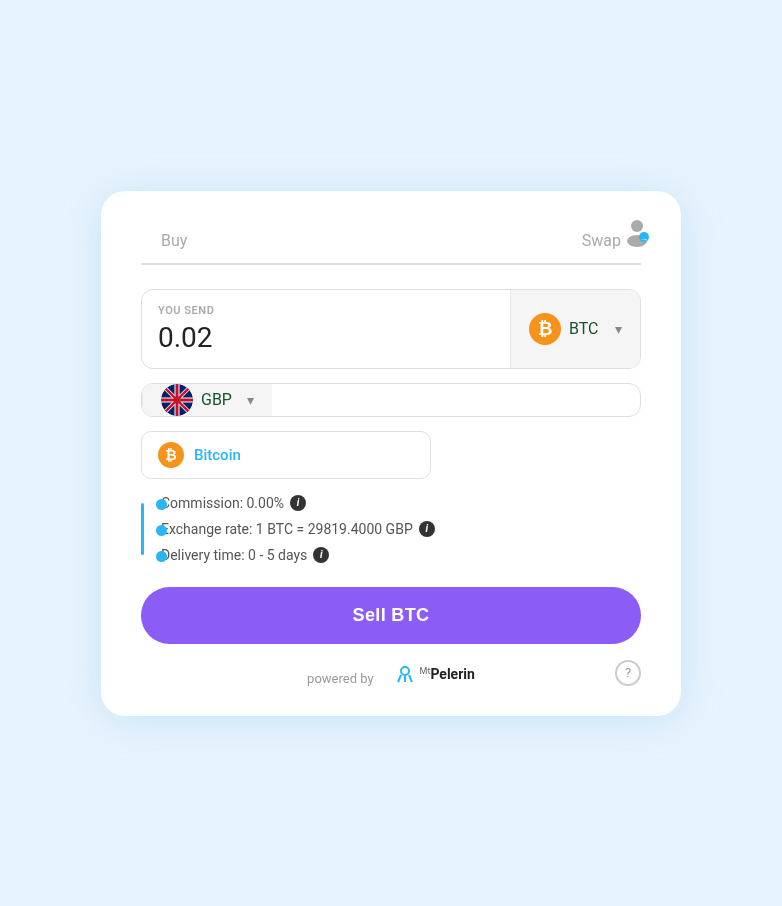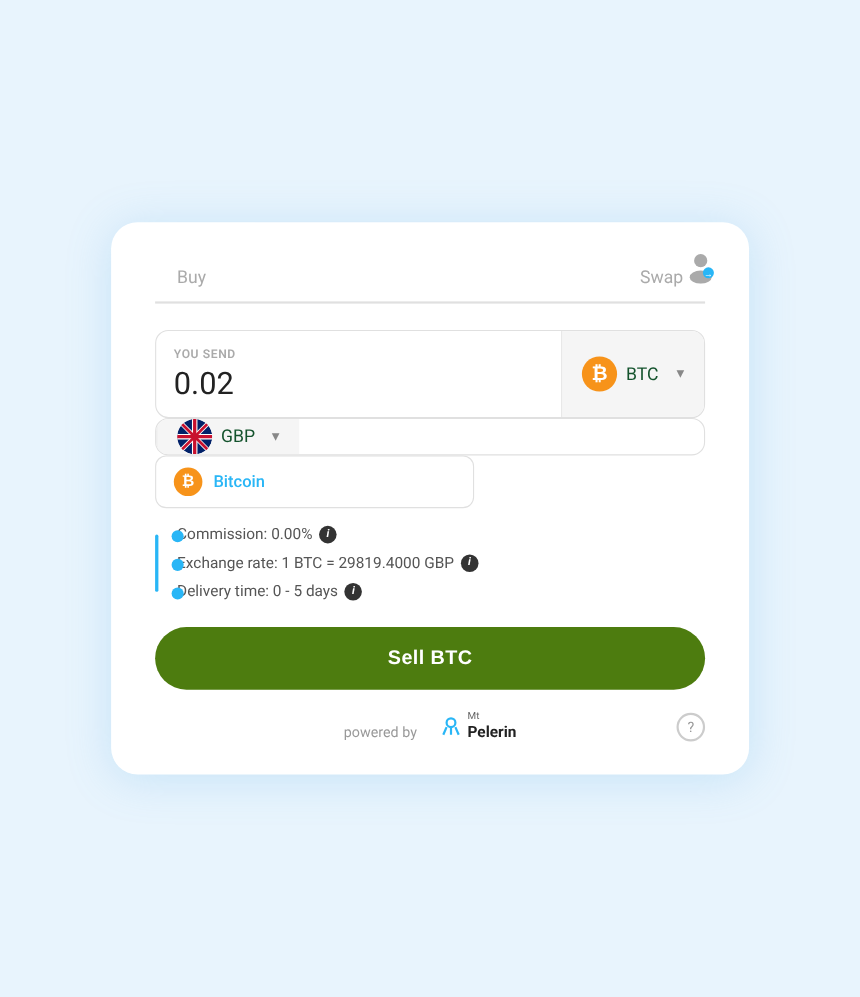--- a/index.html
+++ b/index.html
@@ -47,20 +47,21 @@
       color: #29b6f6;
       border-bottom: 3px solid #29b6f6;
       font-weight: 500;
     }
     
     .input-section {
       border: 1.5px solid #e0e0e0;
       border-radius: 12px;
       display: flex;
       align-items: stretch;
+      margin-bottom: 14px;
       overflow: hidden;
     }
     .input-left {
       flex: 1;
       padding: 14px 16px;
     }
     .input-label {
       font-size: 11px;
       color: #aaaaaa;
       font-weight: 600;
@@ -179,21 +180,21 @@
       align-items: center;
       justify-content: center;
       cursor: pointer;
       font-style: italic;
       font-weight: bold;
     }
     
     .sell-btn {
       width: 100%;
       padding: 18px;
-      background: #4d7c0f;
+      background: #8b5cf6;
       color: white;
       border: none;
       border-radius: 40px;
       font-size: 18px;
       font-weight: 600;
       cursor: pointer;
       margin-bottom: 20px;
       letter-spacing: 0.02em;
     }
     
@@ -332,21 +333,21 @@
   <div class="footer">
     <span class="powered-by-text">powered by</span>
     <div class="pelerin-logo">
 
       <svg width="22" height="22" viewBox="0 0 22 22">
         <circle cx="11" cy="7" r="4" fill="none" stroke="#29b6f6" stroke-width="2"></circle>
         <line x1="7" y1="11" x2="4" y2="18" stroke="#29b6f6" stroke-width="2"></line>
         <line x1="15" y1="11" x2="18" y2="18" stroke="#29b6f6" stroke-width="2"></line>
         <line x1="11" y1="11" x2="11" y2="18" stroke="#29b6f6" stroke-width="2"></line>
       </svg>
-      <div style="display:flex; flex-direction:column; line-height:1.2;">
+      <div style="display:flex; flex-direction:row; line-height:1.2;">
         <span style="font-size:9px; color:#666;">Mt</span>
         <span style="font-size:14px; font-weight:700; color:#222;">Pelerin</span>
       </div>
     </div>
     <div class="help-icon">?</div>
   </div>
 
 </div>
 
 </body></html>

